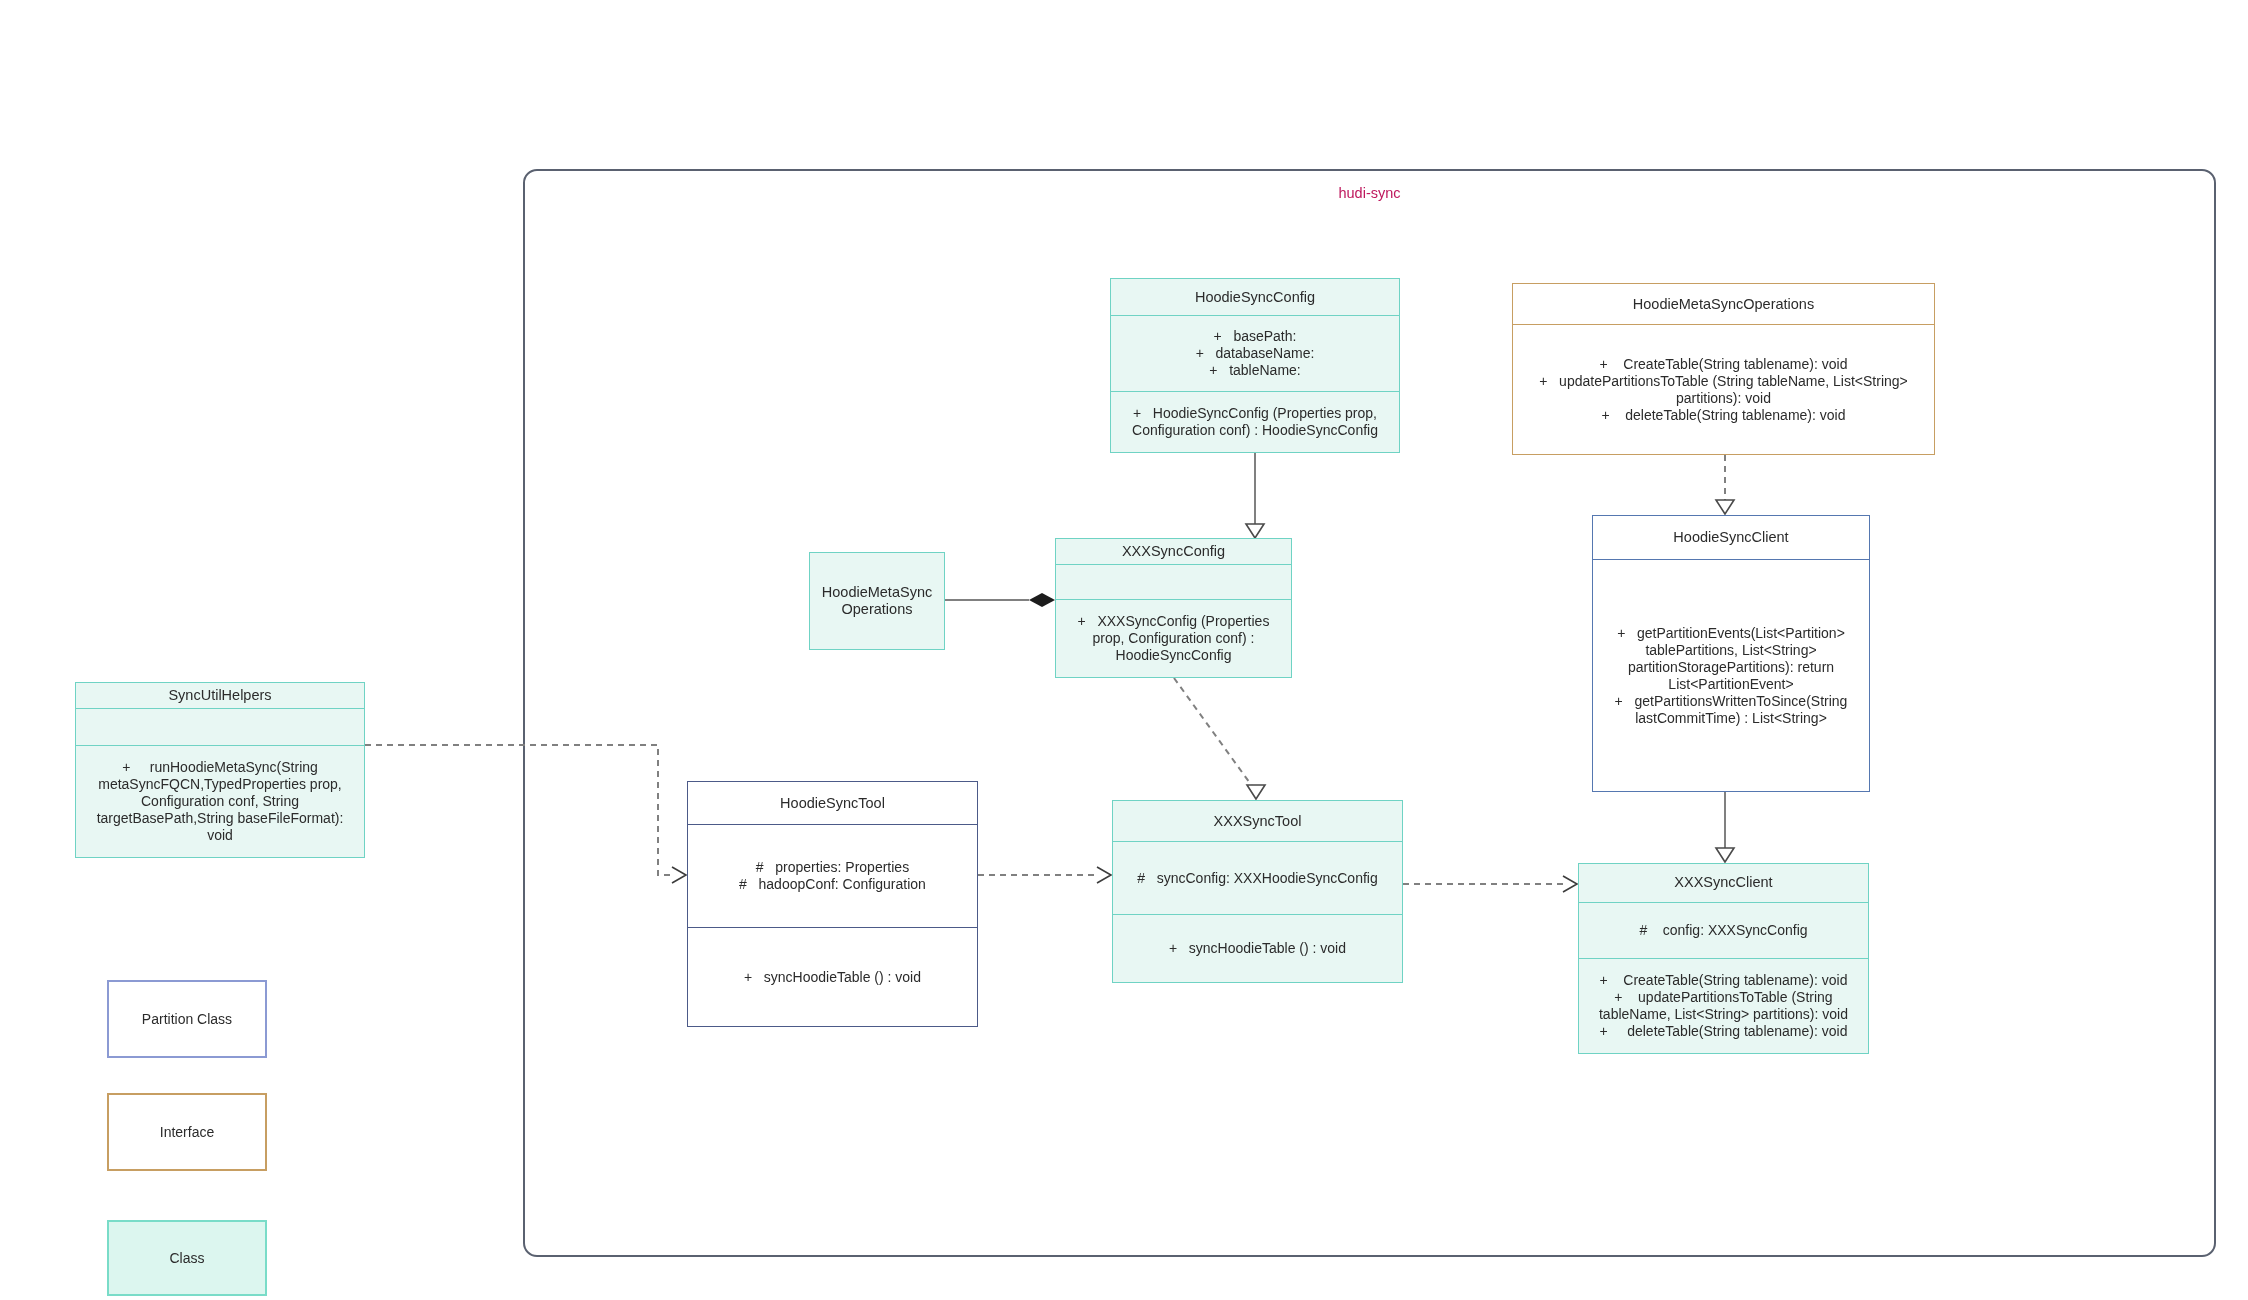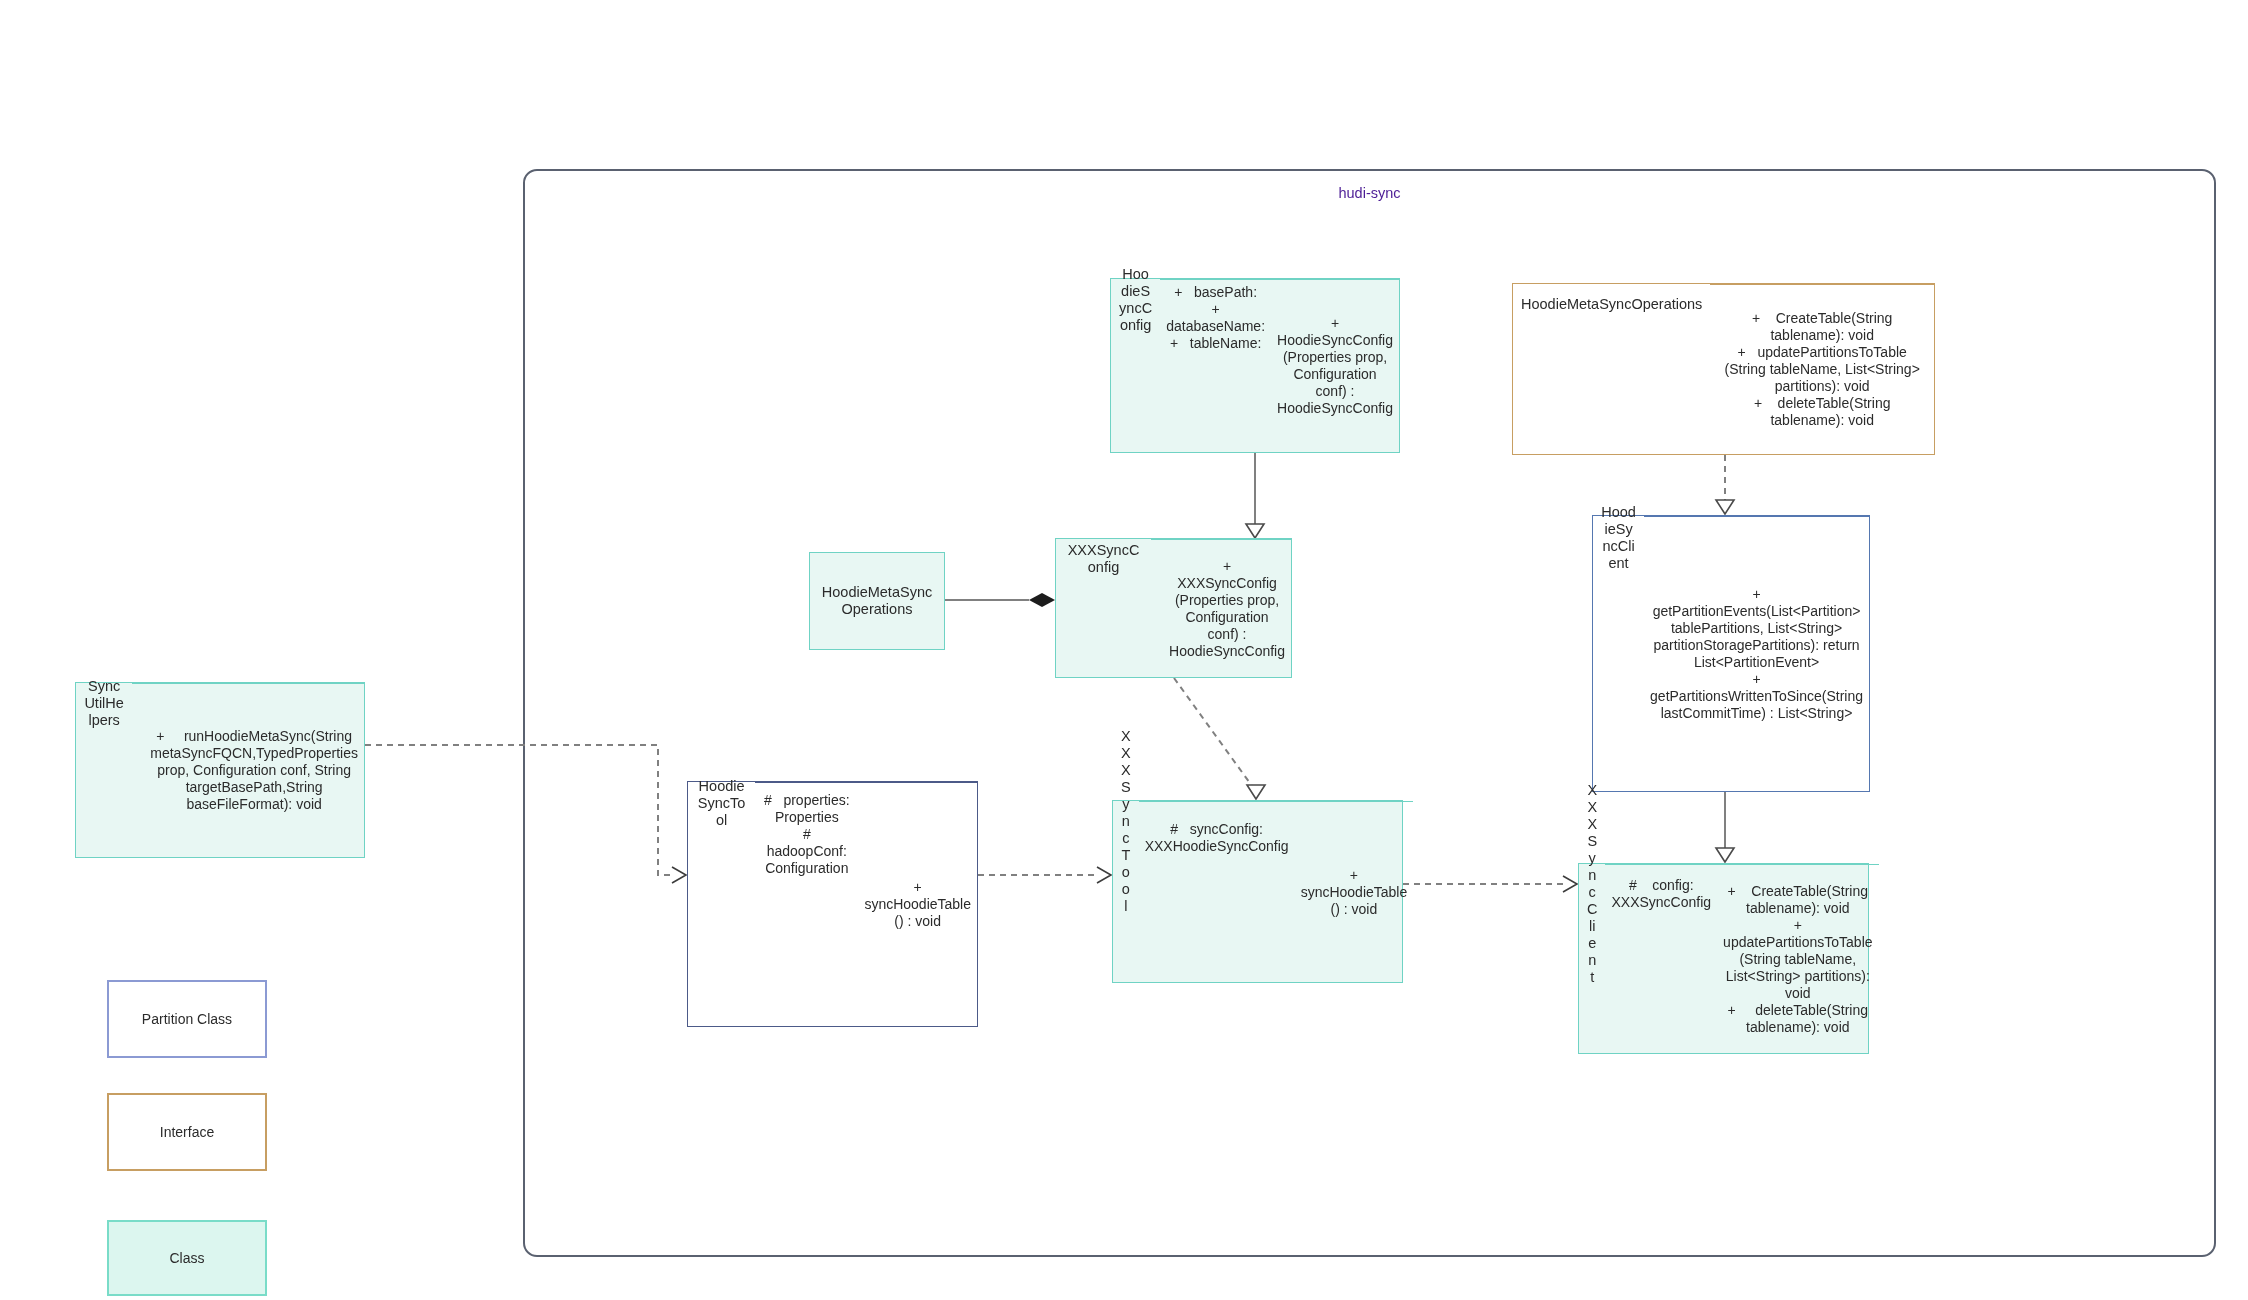--- a/index.html
+++ b/index.html
@@ -5,24 +5,24 @@
   html,body{margin:0;padding:0;background:#ffffff;}
   body{width:2248px;height:1300px;overflow:hidden;
        font-family:"Liberation Sans","DejaVu Sans",sans-serif;color:#2b2b2b;}
   #canvas{position:relative;width:2248px;height:1300px;}
   #connectors{position:absolute;left:0;top:0;width:2248px;height:1300px;pointer-events:none;}
 
   
   .package{position:absolute;left:523px;top:169px;width:1689px;height:1084px;
            border:2px solid #5a6170;border-radius:14px;background:transparent;}
   .package-label{position:absolute;top:14px;left:50%;transform:translateX(-50%);
-                 font-size:14.5px;color:#4c1d95;}
+                 font-size:14.5px;color:#be185d;}
 
   
-  .uml-class{position:absolute;display:flex;flex-direction:row;
+  .uml-class{position:absolute;display:flex;flex-direction:column;
              border:1.6px solid #6fd3c4;background:#e8f7f3;box-sizing:border-box;
              font-size:14px;line-height:17px;}
   .uml-title{display:flex;align-items:center;justify-content:center;text-align:center;
              font-size:14.5px;padding:2px 8px;box-sizing:border-box;overflow-wrap:anywhere;}
   .uml-section{display:flex;flex-direction:column;align-items:center;justify-content:center;
                border-top:1.6px solid;box-sizing:border-box;padding:13px 6px;}
   .uml-line{width:100%;text-align:center;white-space:pre-wrap;overflow-wrap:break-word;}
 
   
   .legend-box{position:absolute;display:flex;align-items:center;justify-content:center;

